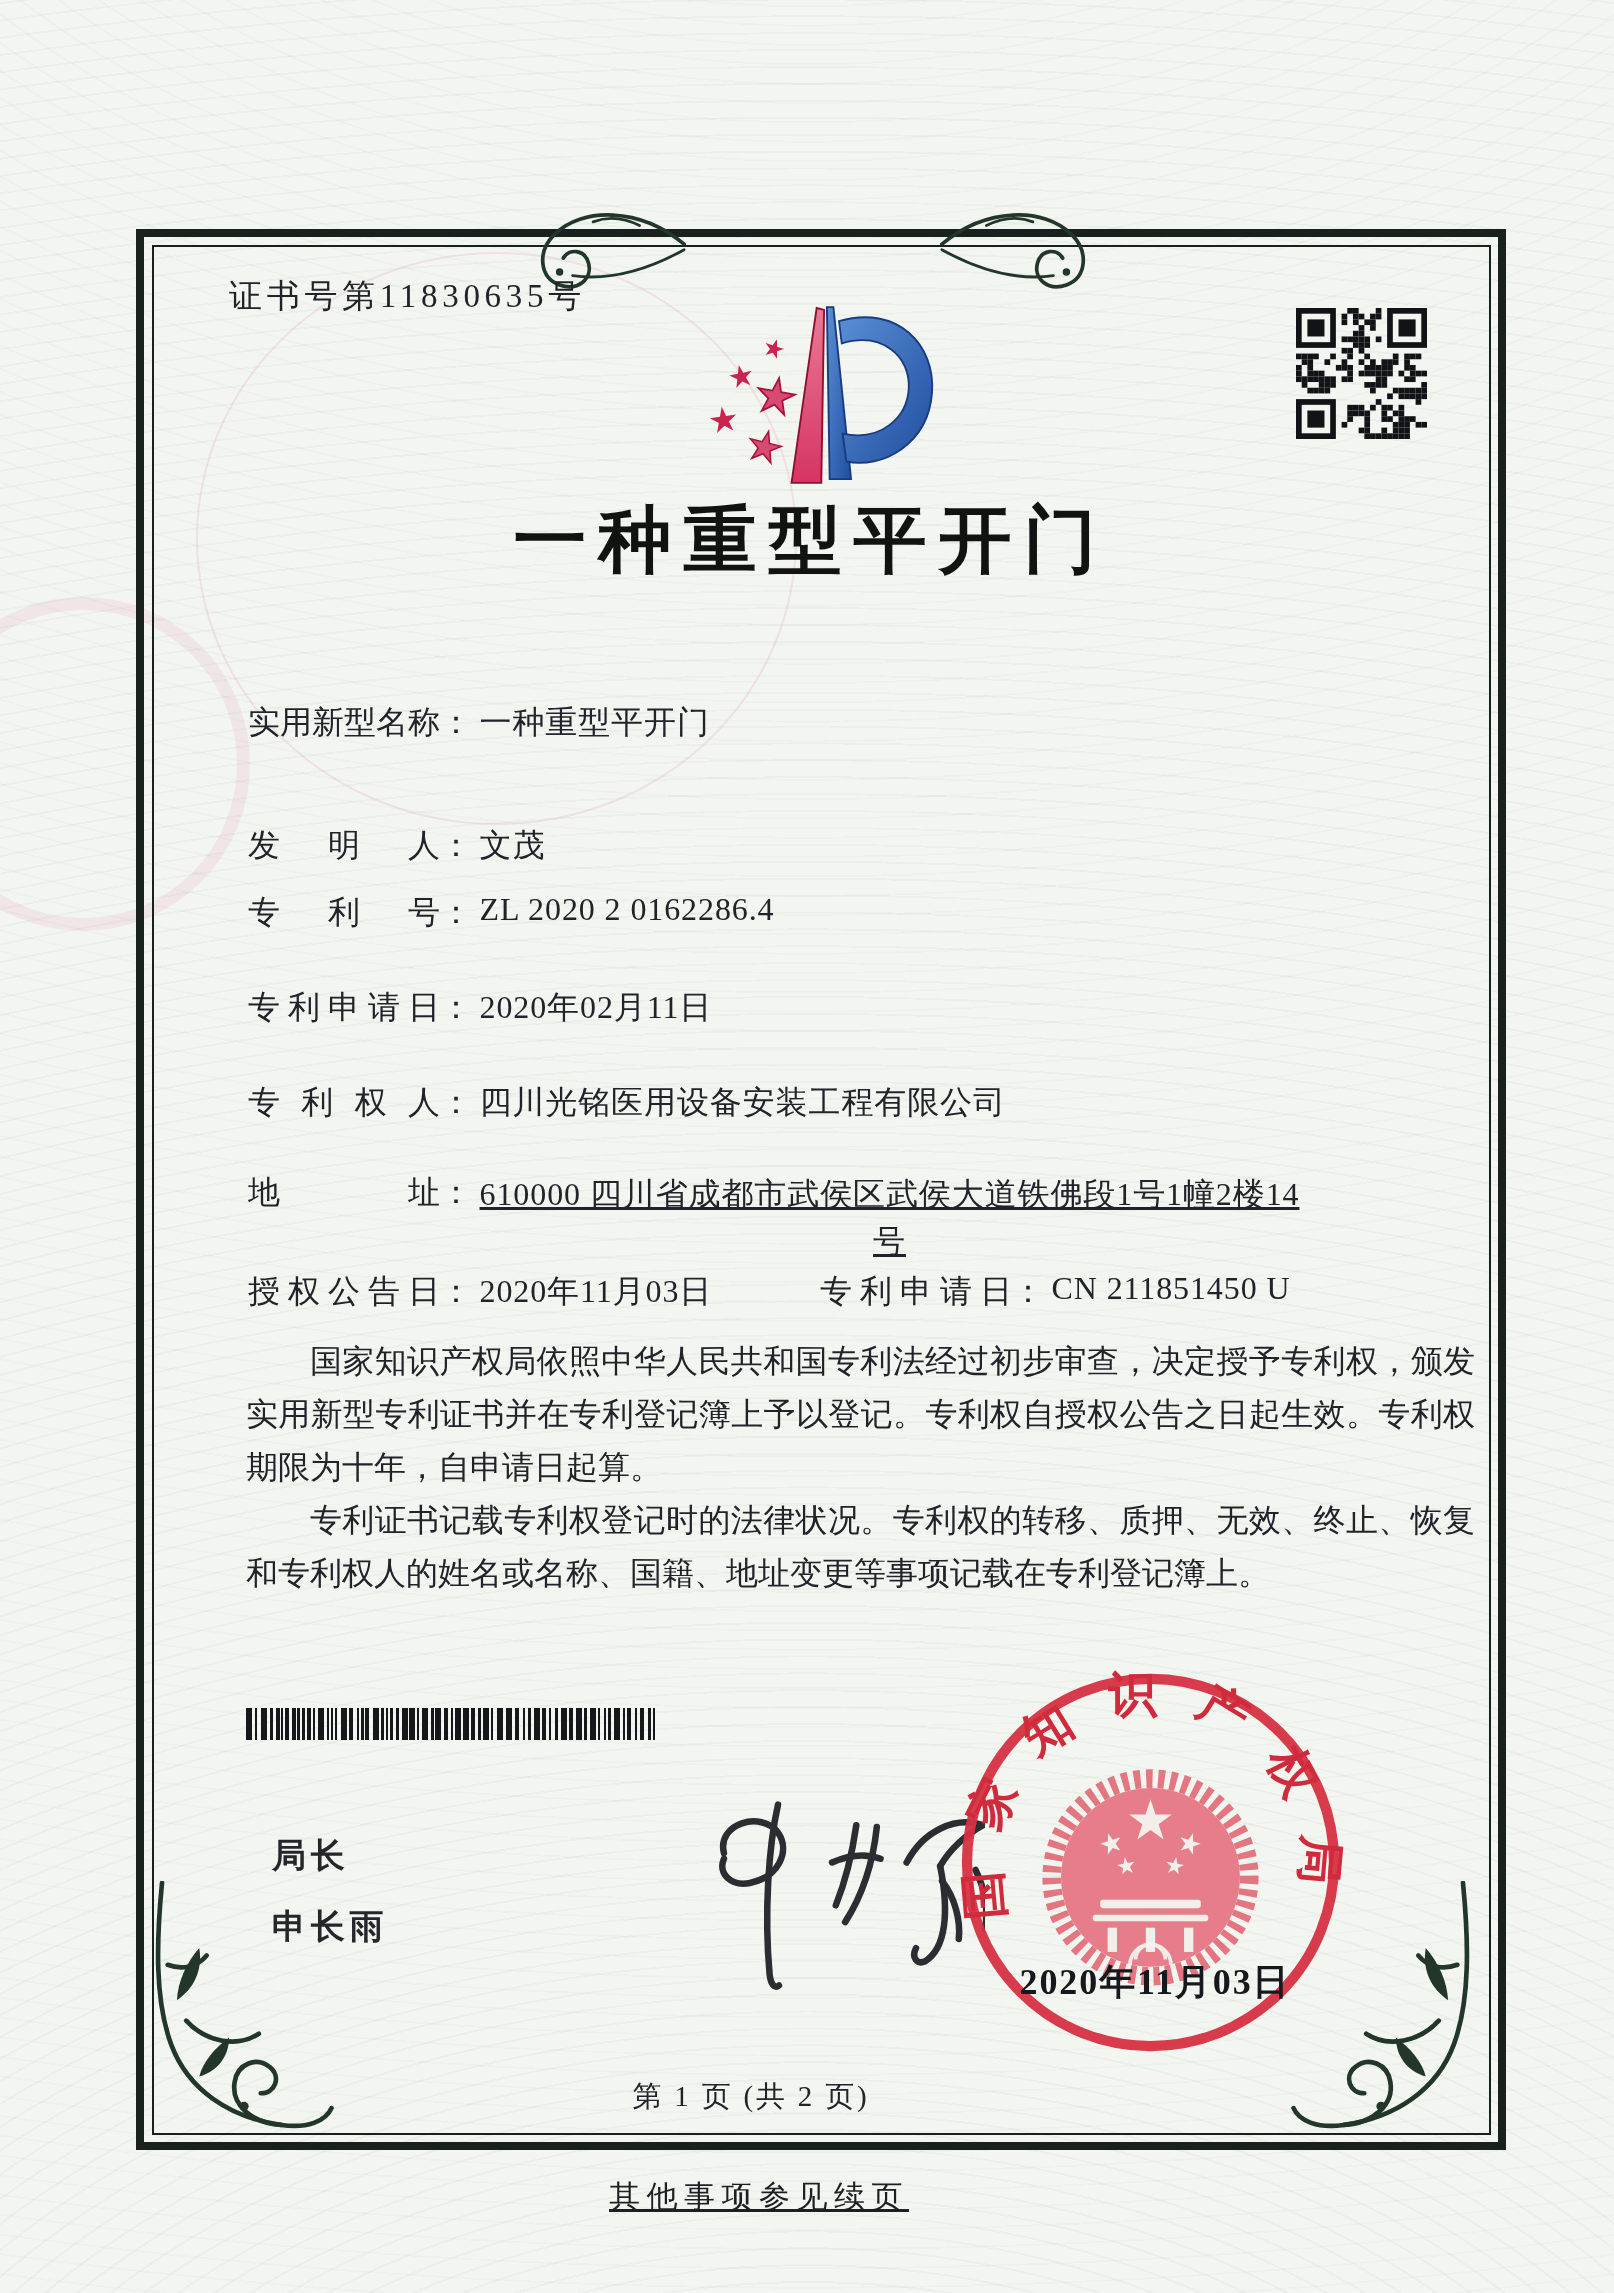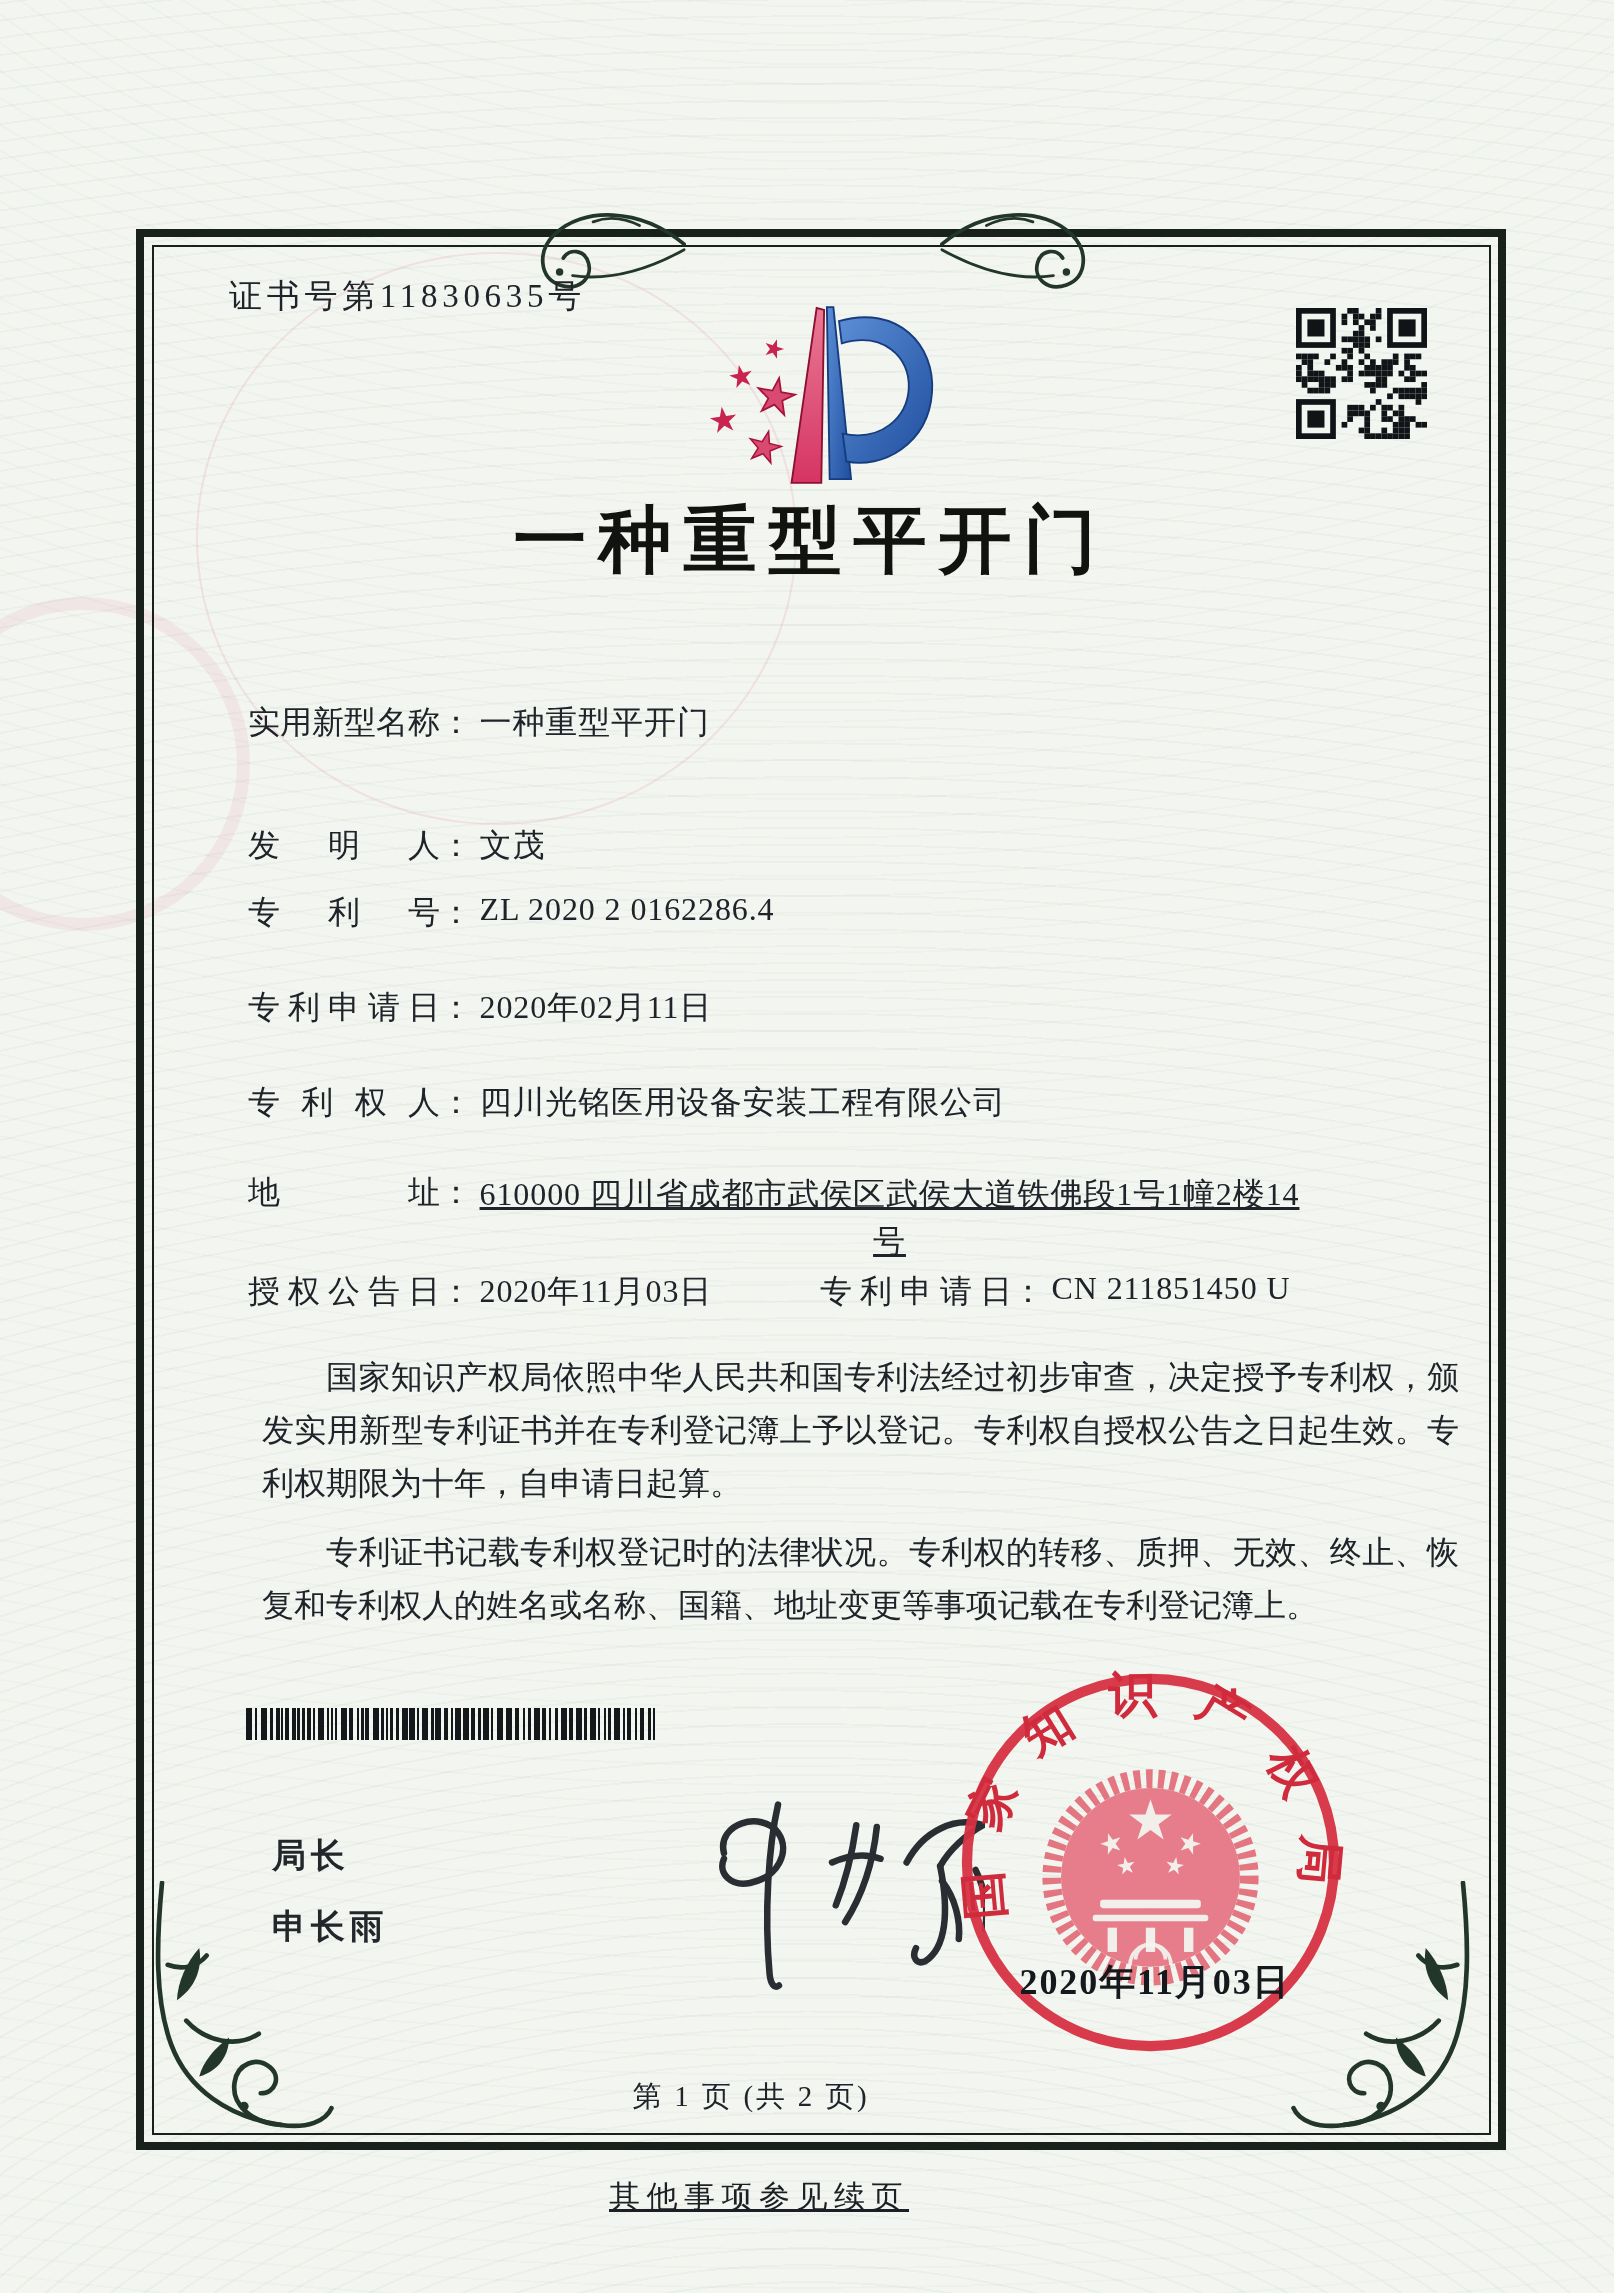--- a/index.html
+++ b/index.html
@@ -21,21 +21,21 @@
   .qr{position:absolute;left:1296px;top:308px;}
   .title{position:absolute;left:140px;top:492px;width:1342px;text-align:center;
          font-size:73px;font-weight:bold;letter-spacing:12px;color:#101310;white-space:nowrap;}
   .row{position:absolute;left:248px;width:1240px;font-size:32px;white-space:nowrap;}
   .row .lbl{display:inline-block;width:192px;text-align:justify;text-align-last:justify;vertical-align:top;}
   .row .colon{display:inline-block;vertical-align:top;margin-right:7.5px;}
   .row .val{display:inline-block;vertical-align:top;letter-spacing:0.9px;text-align:center;}
   .row .val.wrap{white-space:normal;width:820px;line-height:47px;text-decoration:underline;}
   .row .col2{position:absolute;left:572px;top:0;}
   .body-text{position:absolute;left:246px;top:1335px;width:1229px;font-size:32px;line-height:53px;text-align:justify;}
-  .body-text p{margin:16px;text-indent:2em;}
+  .body-text p{margin:0;text-indent:2em;}
   .barcode{position:absolute;left:246px;top:1708px;width:416px;height:32px;}
   .barcode div{position:absolute;top:0;height:32px;background:#14181a;}
   .director-label{position:absolute;left:272px;top:1833px;font-family:"Liberation Sans",sans-serif;font-weight:bold;font-size:34px;letter-spacing:4.7px;color:#23262b;}
   .director-name{position:absolute;left:272px;top:1904px;font-family:"Liberation Sans",sans-serif;font-weight:bold;font-size:34px;letter-spacing:4.7px;color:#23262b;}
   .signature{position:absolute;left:612px;top:1773px;}
   .seal{position:absolute;left:953px;top:1665px;width:395px;height:395px;}
   .seal-date{position:absolute;left:62px;top:293px;width:280px;text-align:center;
              font-size:36px;font-weight:bold;letter-spacing:1.9px;color:#15181c;white-space:nowrap;}
   .page-info{position:absolute;left:751px;top:2077px;transform:translateX(-50%);font-size:29px;letter-spacing:2.8px;white-space:nowrap;}
   .continuation{position:absolute;left:759px;top:2176px;transform:translateX(-50%);font-size:31px;letter-spacing:6.5px;white-space:nowrap;color:#1c2024;text-decoration:underline;}

